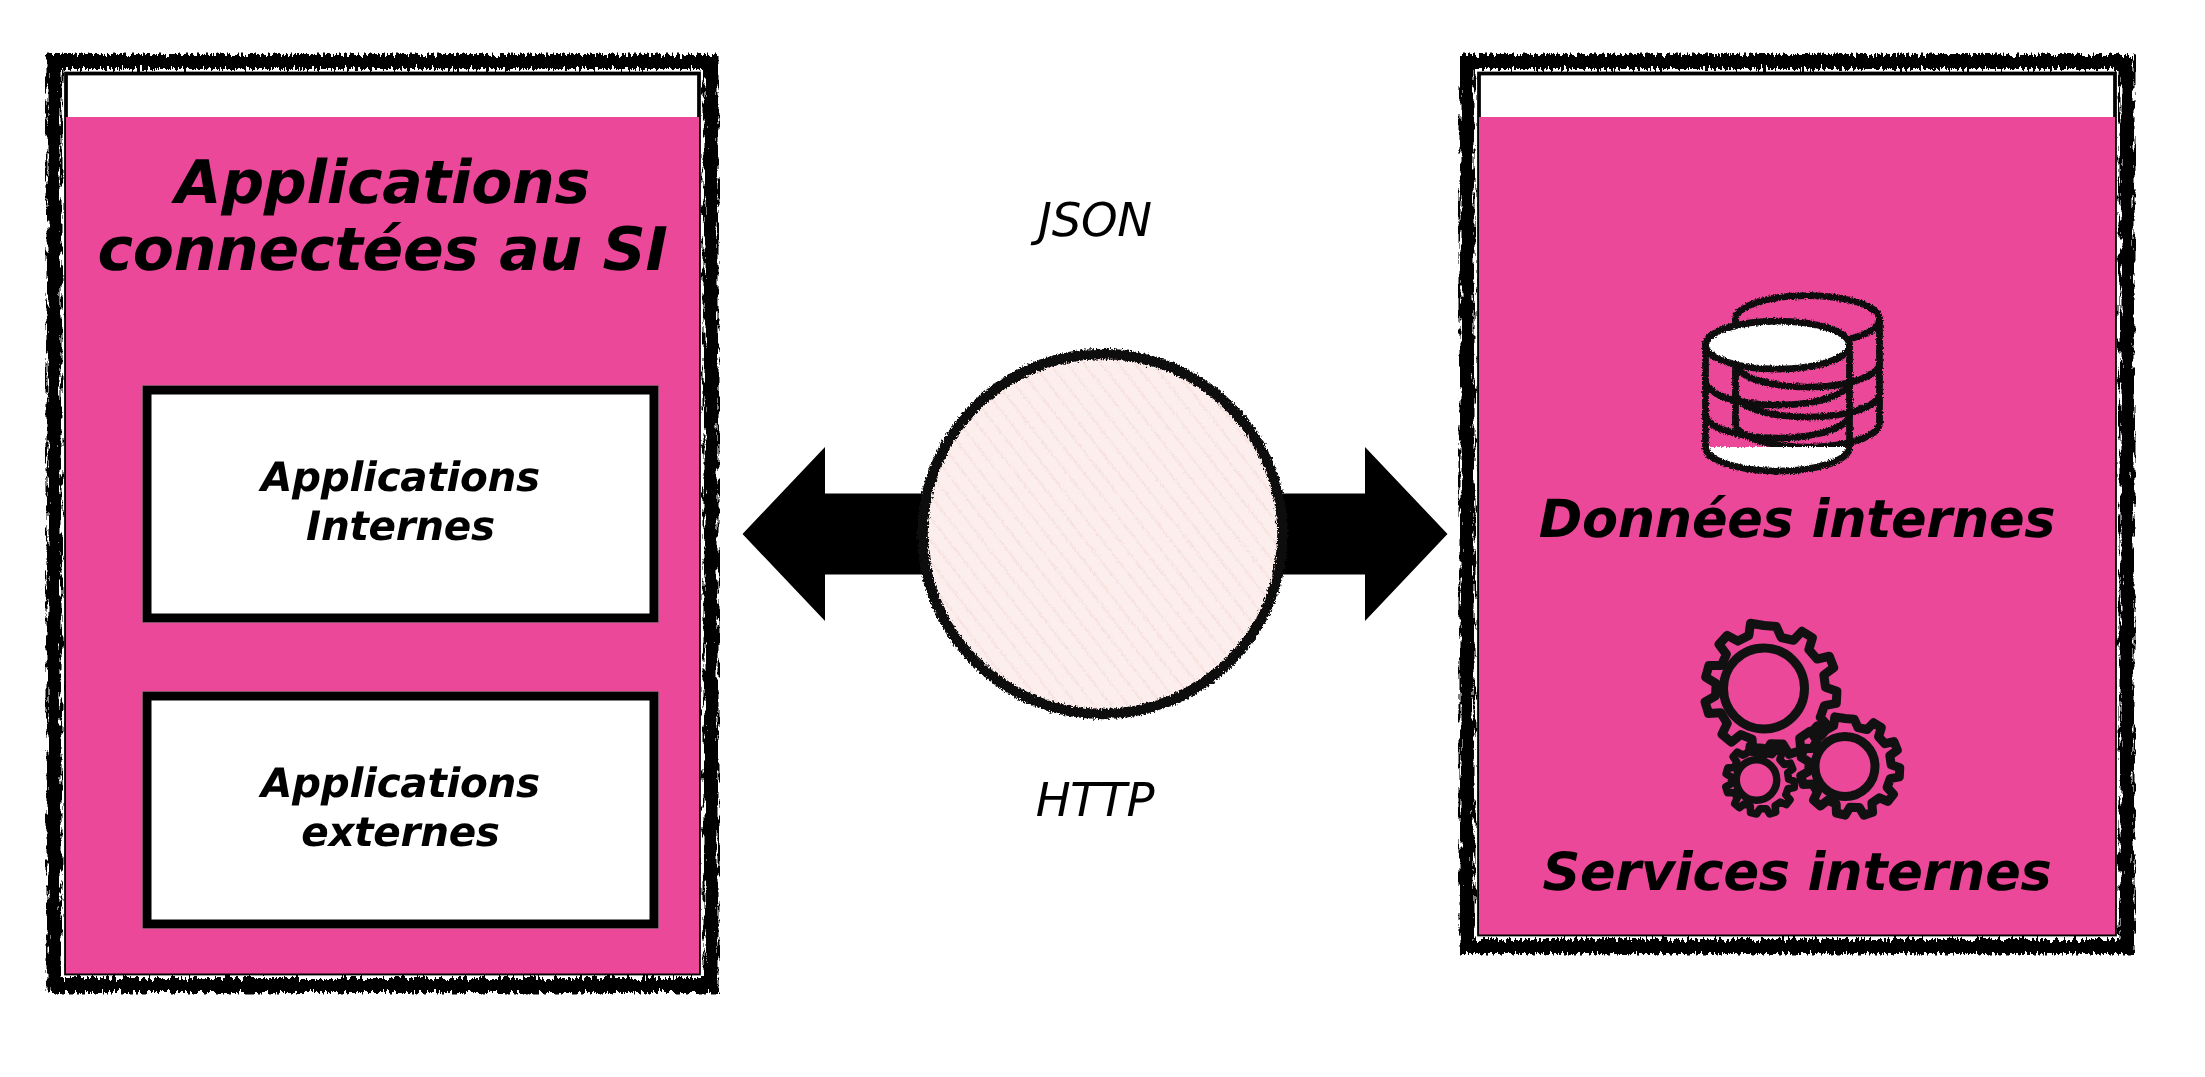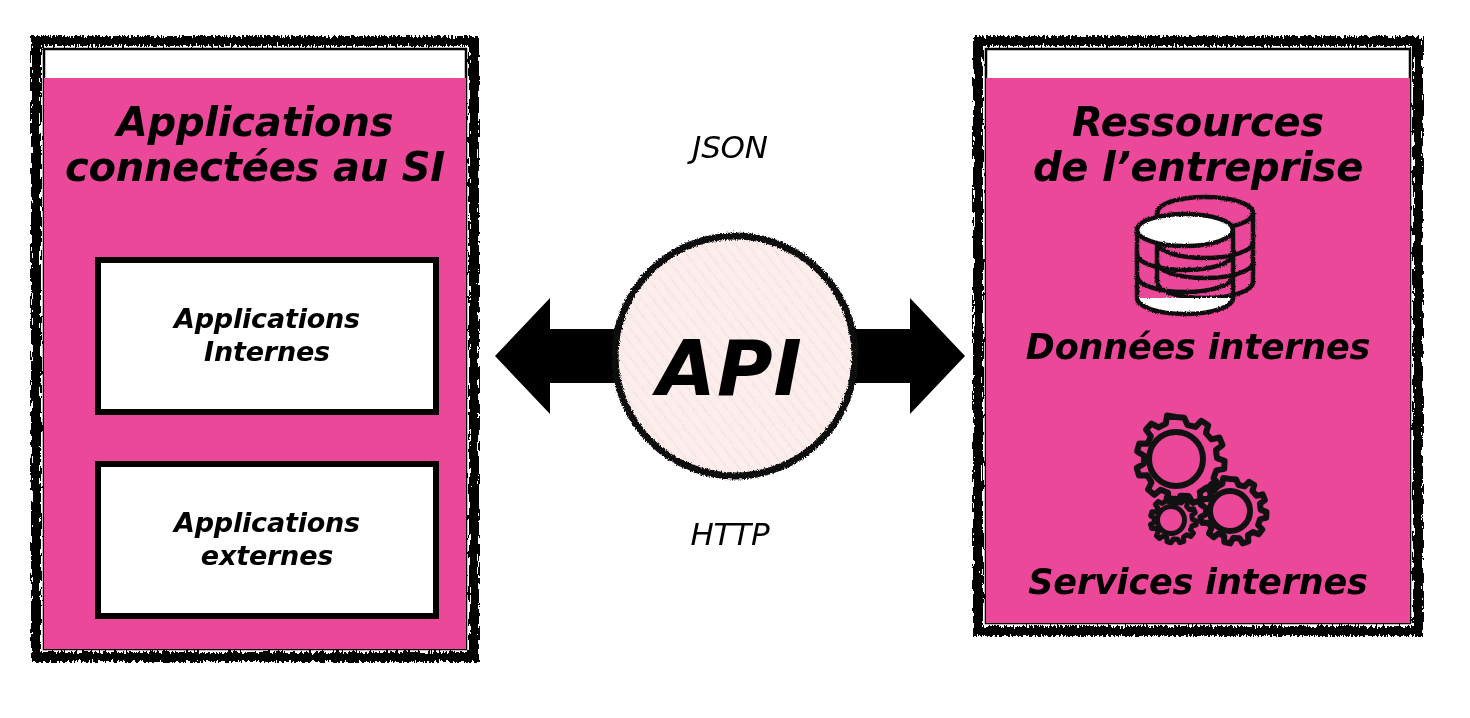--- a/index.html
+++ b/index.html
@@ -210,42 +210,39 @@
         <g>
           <path d="M 485,131 L 430,73 L 430,104 L 325,104 L 325,158 L 430,158 L 430,189 Z" fill="#000000"></path>
         </g>
 
         <g>
           <circle cx="255" cy="131" r="120" fill="url(#hatch)" stroke="#0d0d0d" stroke-width="7" filter="url(#roughCircle)"></circle>
         </g>
       </svg>
     </div>
 
-    <div class="api-text">API</div>
 
     <div class="hand proto-label proto-http">HTTP</div>
   </div>
 
   <div class="panel panel-right">
     <div class="panel-frame">
       <svg viewBox="0 0 452 602" preserveAspectRatio="none" aria-hidden="true">
         <defs>
           <filter id="roughR" x="-12%" y="-12%" width="124%" height="124%">
             <feTurbulence type="fractalNoise" baseFrequency="0.55 0.09" numOctaves="4" seed="19" result="n2"></feTurbulence>
             <feDisplacementMap in="SourceGraphic" in2="n2" scale="9" xChannelSelector="R" yChannelSelector="G"></feDisplacementMap>
           </filter>
         </defs>
         <rect x="6" y="6" width="440" height="590" fill="none" stroke="#000000" stroke-width="10" filter="url(#roughR)"></rect>
         <rect x="14" y="14" width="424" height="574" fill="none" stroke="#000000" stroke-width="2.5"></rect>
       </svg>
     </div>
 
     <div class="panel-body">
-      <div class="hand panel-title">Ressources
-de l’entreprise</div>
 
       <div class="resource resource-data">
         <div class="resource-icon">
           <svg width="150" height="132" viewBox="0 0 150 132" aria-hidden="true">
             <defs>
               <filter id="roughDb" x="-15%" y="-15%" width="130%" height="130%">
                 <feTurbulence type="fractalNoise" baseFrequency="1.1 0.8" numOctaves="3" seed="11" result="n3"></feTurbulence>
                 <feDisplacementMap in="SourceGraphic" in2="n3" scale="2.6" xChannelSelector="R" yChannelSelector="G"></feDisplacementMap>
               </filter>
             </defs>

